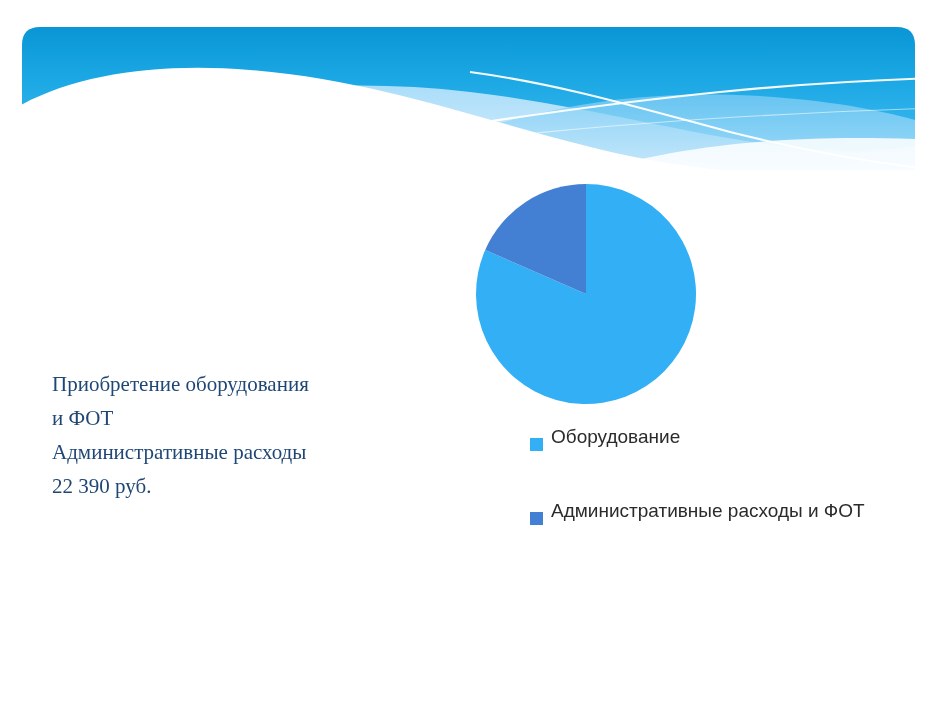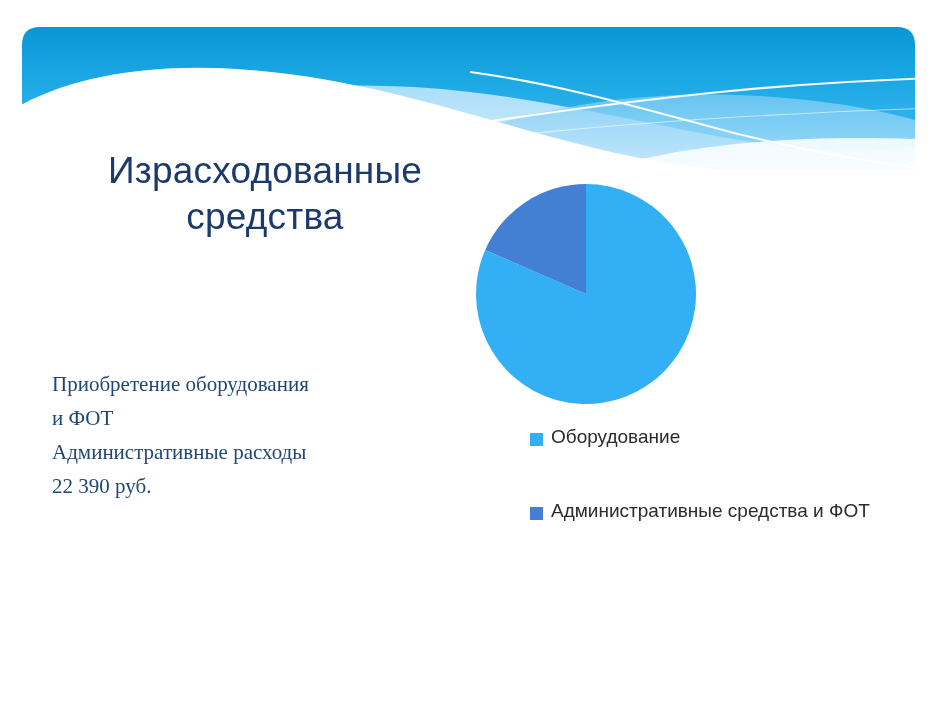--- a/index.html
+++ b/index.html
@@ -73,21 +73,21 @@
 
   
   #legend {
     position: absolute;
     left: 45px;
     top: 252px;
     width: 390px;
   }
   .legend-row {
     display: flex;
-    align-items: center;
+    align-items: flex-end;
     margin-bottom: 47px;
     padding-left: 30px;
   }
   .legend-swatch {
     width: 13px;
     height: 13px;
     flex: 0 0 13px;
     margin-top: 5px;
     margin-right: 8px;
   }
@@ -143,21 +143,20 @@
 
         <path d="M150,172 C320,150 520,112 720,92 C800,84 870,80 938,78" fill="none" stroke="#ffffff" stroke-width="2.1" opacity="0.95"></path>
 
         <path d="M470,72 C560,84 640,108 730,132 C810,152 880,164 938,170" fill="none" stroke="#ffffff" stroke-width="2.1" opacity="0.95"></path>
 
         <path d="M250,170 C400,150 560,120 938,108" fill="none" stroke="#ffffff" stroke-width="1.2" opacity="0.55"></path>
       </g>
     </svg>
   </div>
 
-  <div id="title">Израсходованные средства</div>
 
   <div id="bodytext">
     <span class="line">Приобретение оборудования</span>
     <span class="line">и ФОТ</span>
     <span class="line">Административные расходы</span>
     <span class="line">22 390 руб.</span>
   </div>
 
   <div id="chart">
     <svg id="pie-svg" width="440" height="240" viewBox="0 0 440 240">
@@ -167,18 +166,18 @@
         </g>
     </svg>
 
     <div id="legend">
       <div class="legend-row">
         <span class="legend-swatch" style="background: rgb(51, 176, 245);"></span>
         <span class="legend-label">Оборудование</span>
       </div>
       <div class="legend-row">
         <span class="legend-swatch" style="background: rgb(67, 128, 211);"></span>
-        <span class="legend-label">Административные средства и ФОТ</span>
+        <span class="legend-label">Административные расходы и ФОТ</span>
       </div>
     </div>
   </div>
 
 </div>
 
 </body></html>

